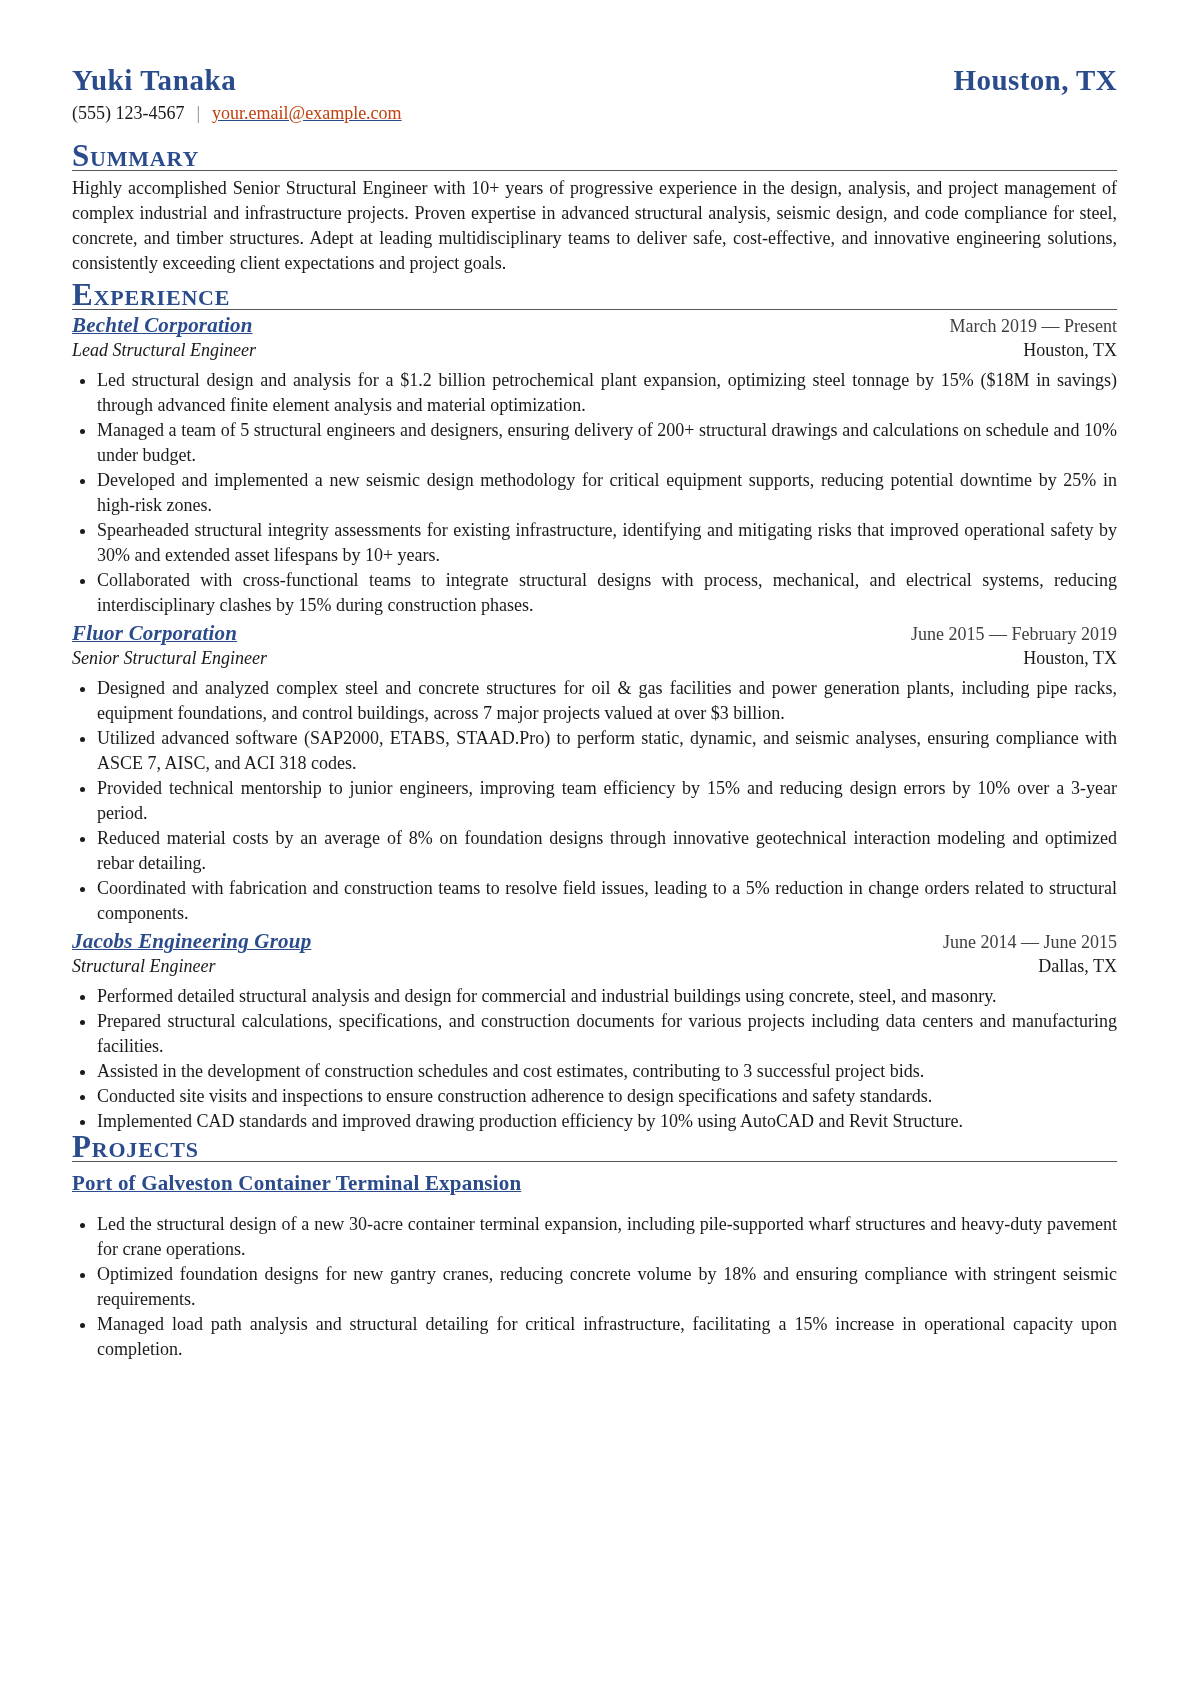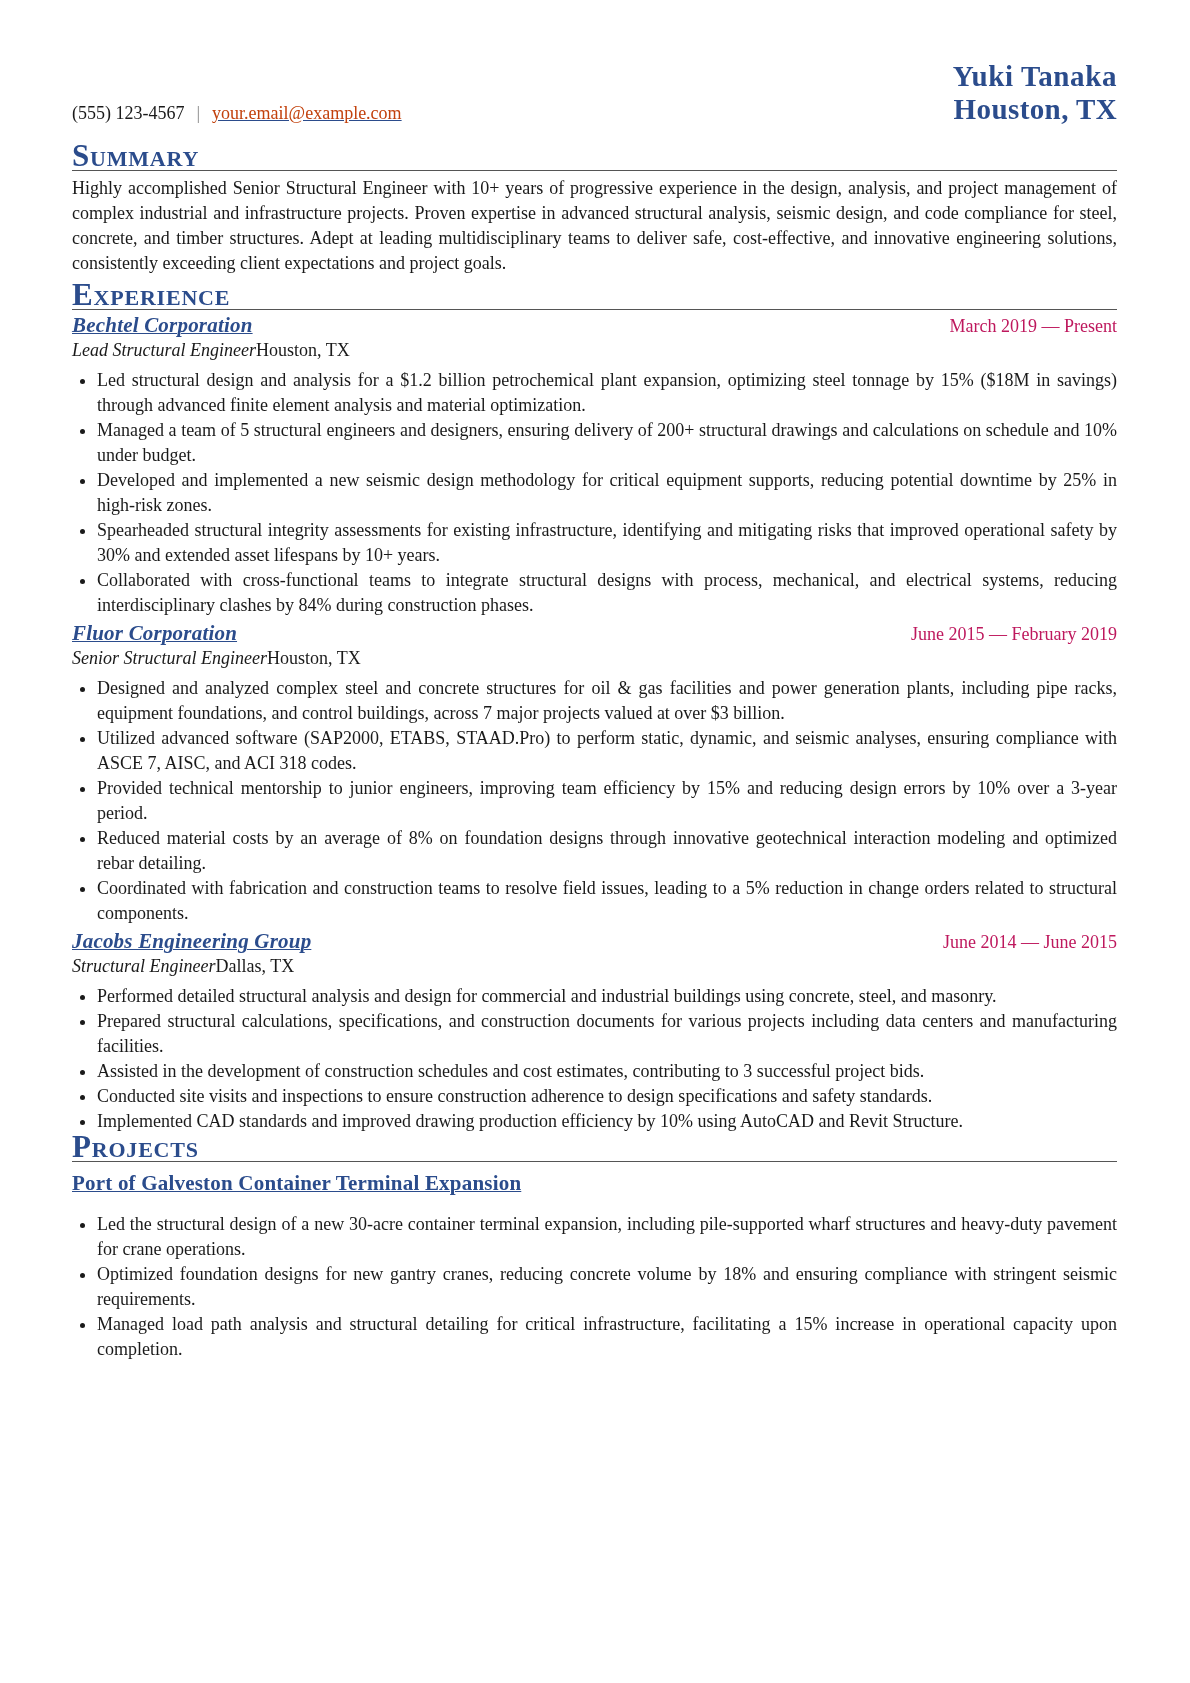--- a/index.html
+++ b/index.html
@@ -3,43 +3,43 @@
 <meta charset="utf-8">
 <style>
   html, body { margin: 0; padding: 0; background: #ffffff; }
   body {
     width: 1190px; height: 1683px; position: relative; overflow: hidden;
     font-family: "Liberation Serif", "DejaVu Serif", serif;
     color: #1a1a1a;
   }
   .page { position: absolute; left: 72px; top: 60px; width: 1045px; }
 
-  .header-row { display: flex; justify-content: space-between; align-items: flex-end; height: 40px; flex-direction: column; }
+  .header-row { display: flex; justify-content: space-between; align-items: center; height: 40px; }
   .name { font-size: 29px; font-weight: bold; color: #2B4C8C; letter-spacing: 0.6px; }
   .header-loc { font-size: 29px; font-weight: bold; color: #2B4C8C; letter-spacing: 0.4px; }
   .contact { margin-top: 3px; font-size: 18px; height: 26px; }
   .contact .sep { color: #888; margin: 0 12px; }
   .contact a { color: #c2410c; text-decoration: underline; text-decoration-color: #2B4C8C; }
 
   .section-title {
     font-size: 31px; font-weight: bold; color: #2B4C8C;
     font-variant: small-caps; letter-spacing: 0.8px;
     line-height: 26px; padding-bottom: 1px;
     border-bottom: 1.3px solid #555;
   }
   .s-summary { margin-top: 14px; }
   .s-experience { margin-top: 6px; }
   .s-projects { }
 
   .para { font-size: 18px; line-height: 25px; text-align: justify; margin-top: 5px; }
 
   .job-head { display: flex; justify-content: space-between; align-items: baseline; margin-top: 3px; height: 27px; }
   .company { font-size: 21px; font-weight: bold; color: #2B4C8C; text-decoration: underline; text-decoration-thickness: 1px; letter-spacing: 0.2px; font-style: italic; }
-  .dates { font-size: 18px; color: #be185d; }
-  .job-sub { display: flex; align-items: baseline; height: 26px; }
+  .dates { font-size: 18px; color: #404040; }
+  .job-sub { display: flex; justify-content: space-between; align-items: baseline; height: 26px; }
   .role { font-size: 18px; font-style: italic; }
   .job-loc { font-size: 18px; }
 
   ul.bullets { list-style: none; margin: 0; padding: 0; }
   .job ul.bullets { margin-top: 2px; }
   ul.bullets li {
     position: relative; padding-left: 25px;
     font-size: 18px; line-height: 25px; text-align: justify;
   }
   ul.bullets li .dot {
@@ -74,21 +74,21 @@
     </div>
     <div class="job-sub">
       <span class="role">Lead Structural Engineer</span>
       <span class="job-loc">Houston, TX</span>
     </div>
     <ul class="bullets">
       <li><span class="dot"></span><span>Led structural design and analysis for a $1.2 billion petrochemical plant expansion, optimizing steel tonnage by 15% ($18M in savings) through advanced finite element analysis and material optimization.</span></li>
       <li><span class="dot"></span><span>Managed a team of 5 structural engineers and designers, ensuring delivery of 200+ structural drawings and calculations on schedule and 10% under budget.</span></li>
       <li><span class="dot"></span><span>Developed and implemented a new seismic design methodology for critical equipment supports, reducing potential downtime by 25% in high-risk zones.</span></li>
       <li><span class="dot"></span><span>Spearheaded structural integrity assessments for existing infrastructure, identifying and mitigating risks that improved operational safety by 30% and extended asset lifespans by 10+ years.</span></li>
-      <li><span class="dot"></span><span>Collaborated with cross-functional teams to integrate structural designs with process, mechanical, and electrical systems, reducing interdisciplinary clashes by 84% during construction phases.</span></li>
+      <li><span class="dot"></span><span>Collaborated with cross-functional teams to integrate structural designs with process, mechanical, and electrical systems, reducing interdisciplinary clashes by 15% during construction phases.</span></li>
     </ul>
   </div>
 
   <div class="job">
     <div class="job-head">
       <a class="company">Fluor Corporation</a>
       <span class="dates">June 2015 — February 2019</span>
     </div>
     <div class="job-sub">
       <span class="role">Senior Structural Engineer</span>

